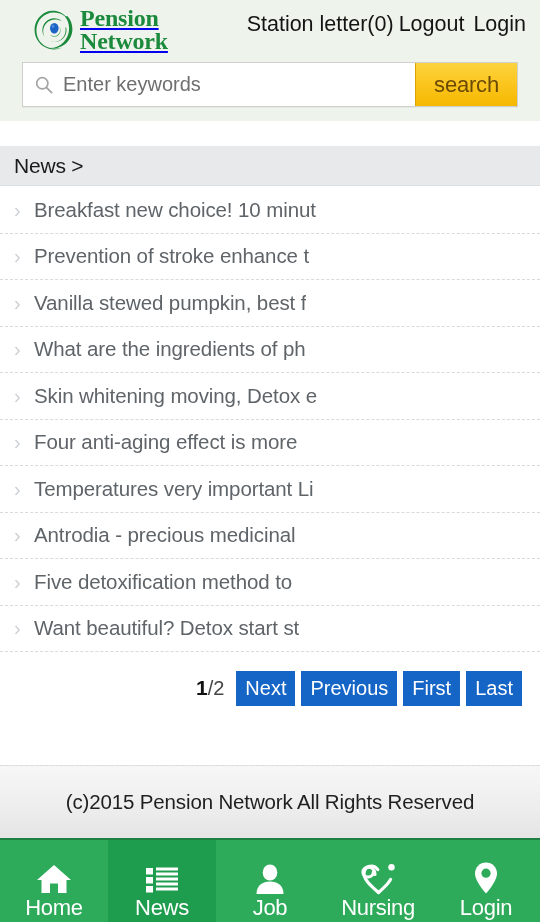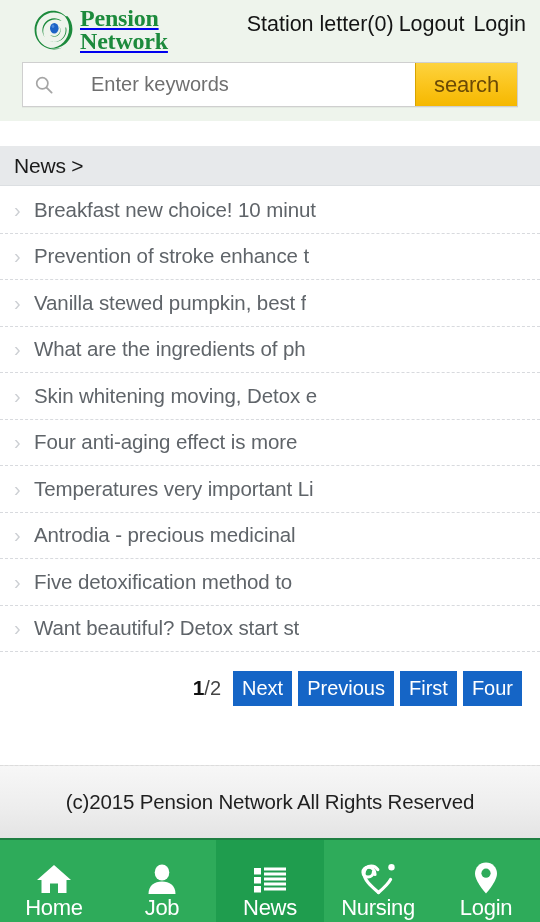--- a/index.html
+++ b/index.html
@@ -83,21 +83,20 @@
     background: #ffffff;
     box-shadow: 0 1px 0 rgba(0,0,0,0.04);
   }
   .search-input-wrap {
     flex: 1 1 auto;
     display: flex;
     align-items: center;
     padding-left: 11px;
     background: #ffffff;
     min-width: 0;
-    gap: 28px;
   }
   .search-icon {
     flex: 0 0 auto;
     width: 20px; height: 20px;
     margin-right: 9px;
     opacity: 0.6;
   }
   .search-input {
     flex: 1 1 auto;
     border: 0;
@@ -371,48 +370,36 @@
       <span class="item-chevron">›</span>
       <span class="item-title">Want beautiful? Detox start st</span>
     </a>
   </div>
 
   <div class="pager">
     <span class="pager-count"><span class="cur">1</span><span class="tot">/2</span></span>
     <a class="pager-btn" href="#">Next</a>
     <a class="pager-btn" href="#">Previous</a>
     <a class="pager-btn" href="#">First</a>
-    <a class="pager-btn" href="#">Four</a>
+    <a class="pager-btn" href="#">Last</a>
   </div>
 
   <div class="footer">
     <span class="footer-text">(c)2015 Pension Network All Rights Reserved</span>
   </div>
 
   <div class="bottom-nav">
 
     <a class="nav-tab" href="#">
       <span class="nav-icon">
         <svg viewBox="0 0 36 32" width="36" height="32" aria-hidden="true">
           <path d="M18 2 L35 17 L30.5 17 L30.5 30 L22 30 L22 20.5 L14 20.5 L14 30 L5.5 30 L5.5 17 L1 17 Z" fill="#ffffff"></path>
         </svg>
       </span>
       <span class="nav-label">Home</span>
-    </a>
-
-    <a class="nav-tab" href="#">
-      <span class="nav-icon">
-        <svg viewBox="0 0 32 32" width="32" height="32" aria-hidden="true">
-          <g fill="#ffffff">
-            <ellipse cx="16" cy="9.5" rx="7.3" ry="8"></ellipse>
-            <path d="M2.5 31 C2.5 22.5 8.5 18.5 16 18.5 C23.5 18.5 29.5 22.5 29.5 31 Z"></path>
-          </g>
-        </svg>
-      </span>
-      <span class="nav-label">Job</span>
     </a>
 
     <a class="nav-tab active" href="#">
       <span class="nav-icon">
         <svg viewBox="0 0 34 30" width="34" height="30" aria-hidden="true">
           <g fill="#ffffff">
             <rect x="1" y="3" width="7" height="6.5"></rect>
             <rect x="1" y="12" width="7" height="6.5"></rect>
             <rect x="1" y="21" width="7" height="6.5"></rect>
             <rect x="11" y="2.5" width="22" height="3"></rect>
@@ -421,20 +408,32 @@
             <rect x="11" y="17.5" width="22" height="3"></rect>
             <rect x="11" y="22.5" width="22" height="3"></rect>
           </g>
         </svg>
       </span>
       <span class="nav-label">News</span>
     </a>
 
     <a class="nav-tab" href="#">
       <span class="nav-icon">
+        <svg viewBox="0 0 32 32" width="32" height="32" aria-hidden="true">
+          <g fill="#ffffff">
+            <ellipse cx="16" cy="9.5" rx="7.3" ry="8"></ellipse>
+            <path d="M2.5 31 C2.5 22.5 8.5 18.5 16 18.5 C23.5 18.5 29.5 22.5 29.5 31 Z"></path>
+          </g>
+        </svg>
+      </span>
+      <span class="nav-label">Job</span>
+    </a>
+
+    <a class="nav-tab" href="#">
+      <span class="nav-icon">
         <svg viewBox="0 0 40 34" width="40" height="34" aria-hidden="true">
           <g fill="none" stroke="#ffffff" stroke-width="3.2" stroke-linecap="round">
             <path d="M20.5 31.5 C12 24 6 18.5 6 12.5 C6 7.8 9.5 5 13.3 5 C16 5 18.3 6.4 19.8 8.6"></path>
             <path d="M20.5 31.5 C26 26.8 30.5 22.6 32.6 18.4"></path>
             <path d="M15.5 10.5 C15.5 13.6 13 16 10 16 C7.1 16 5 13.9 5 11.2 C5 8.4 7.2 6.2 10.2 6.2 C14.2 6.2 17 9.3 17 13.4"></path>
           </g>
           <circle cx="33.5" cy="6.2" r="3.2" fill="#ffffff"></circle>
         </svg>
       </span>
       <span class="nav-label">Nursing</span>

